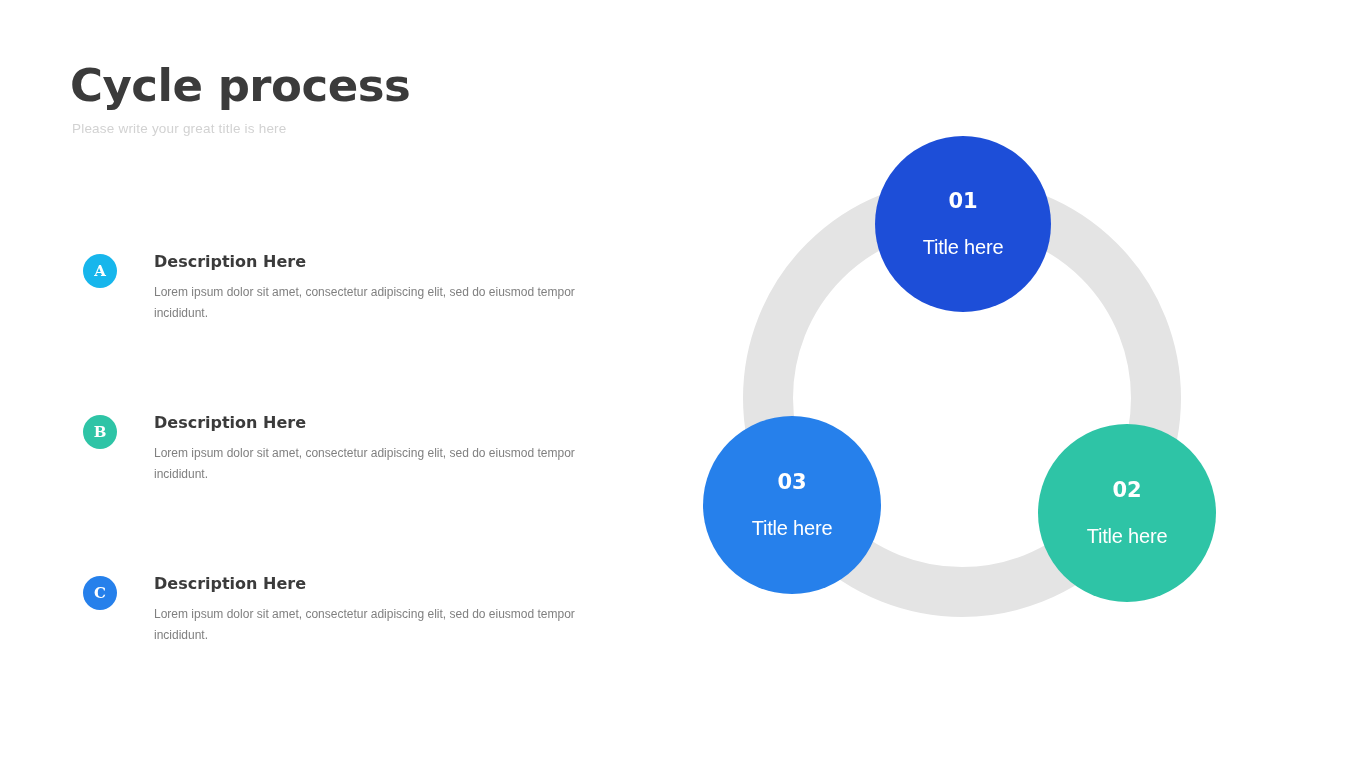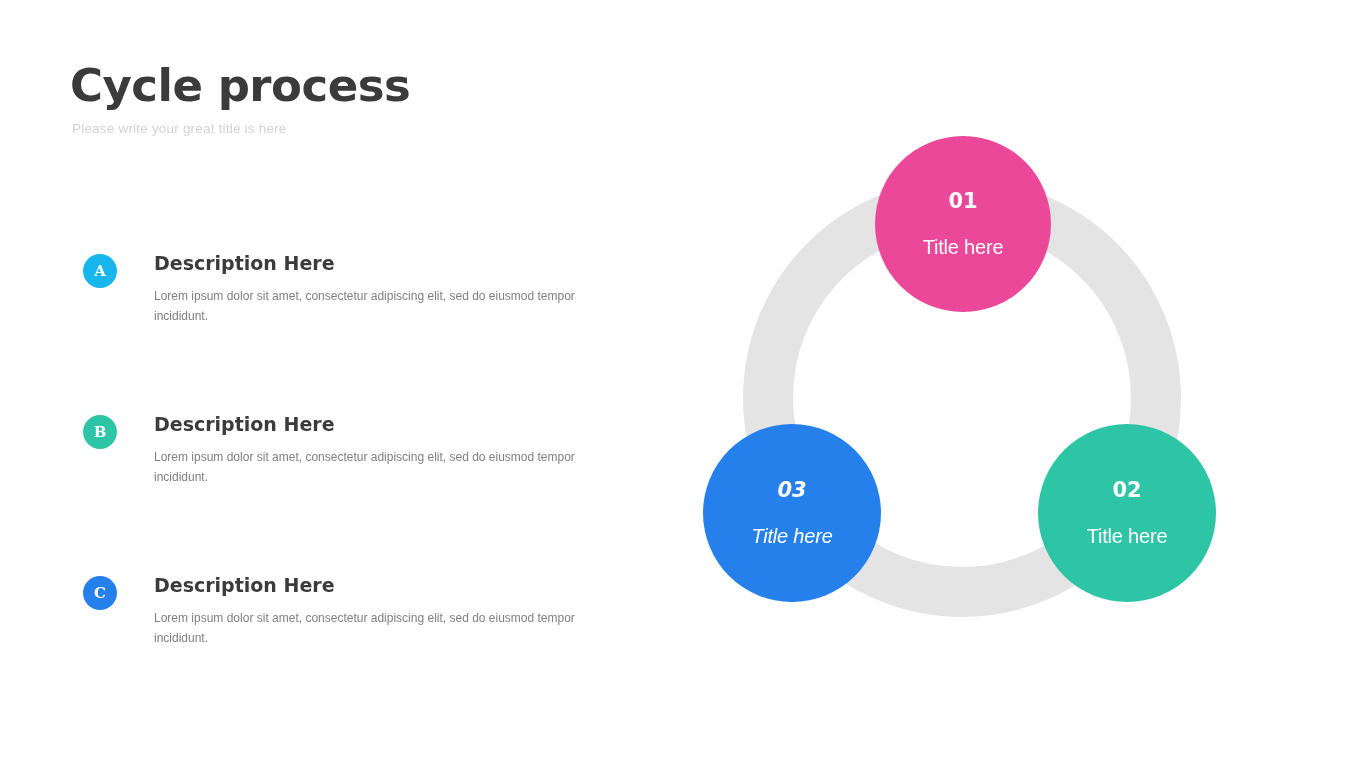--- a/index.html
+++ b/index.html
@@ -73,21 +73,21 @@
     justify-content: center;
     font-family: "DejaVu Serif", serif;
   }
   .desc-body {
     position: absolute;
     left: 71px;
     top: 0;
     width: 450px;
   }
   .desc-heading {
-    font-size: 19px;
+    font-size: 16px;
     font-weight: bold;
     color: #3b3b3b;
     margin: 0;
     line-height: 1.2;
     font-family: "DejaVu Sans", sans-serif;
   }
   .desc-text {
     font-size: 12px;
     color: #808080;
     line-height: 1.72;
@@ -126,21 +126,21 @@
   .node-label {
     font-size: 20px;
     font-weight: 400;
     line-height: 1;
     margin-top: 25px;
     letter-spacing: -0.2px;
   }
 
   .node-01 { left: 185px; top: 16px;  width: 176px; height: 176px; }
   .node-02 { left: 348px; top: 304px; width: 178px; height: 178px; }
-  .node-03 { left: 13px;  top: 304px; width: 178px; height: 178px; font-style: italic; }
+  .node-03 { left: 13px;  top: 296px; width: 178px; height: 178px; }
 </style>
 </head>
 <body>
 
 <div class="slide">
 
   <div class="header">
     <h1 class="slide-title">Cycle process</h1>
     <p class="slide-subtitle">Please write your great title is here</p>
   </div>
@@ -172,21 +172,21 @@
     </div>
 
   </div>
 
   <div class="cycle">
 
     <svg width="540" height="500" viewBox="0 0 540 500">
       <circle cx="272" cy="278" r="194" fill="none" stroke="#e4e4e4" stroke-width="50" stroke-linecap="round"></circle>
     </svg>
 
-    <div class="node node-01" style="background:#ec4899;">
+    <div class="node node-01" style="background:#1d4ed8;">
       <span class="node-num">01</span>
       <span class="node-label">Title here</span>
     </div>
 
     <div class="node node-02" style="background:#2ec4a6;">
       <span class="node-num">02</span>
       <span class="node-label">Title here</span>
     </div>
 
     <div class="node node-03" style="background:#2680eb;">

